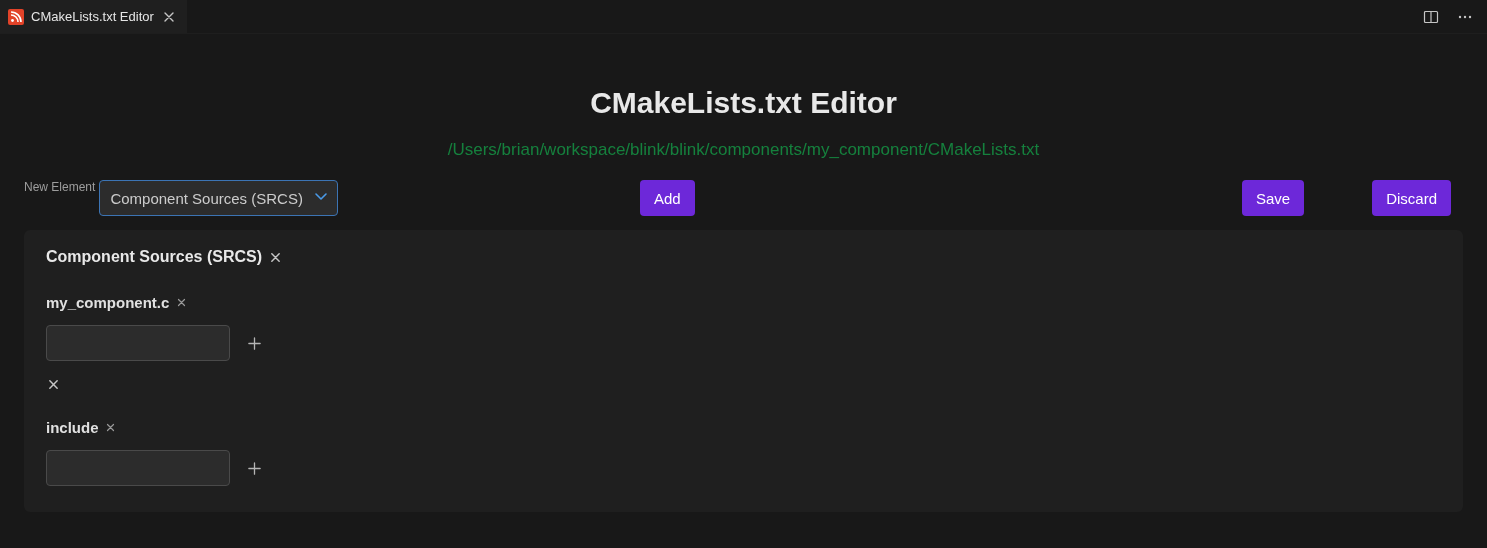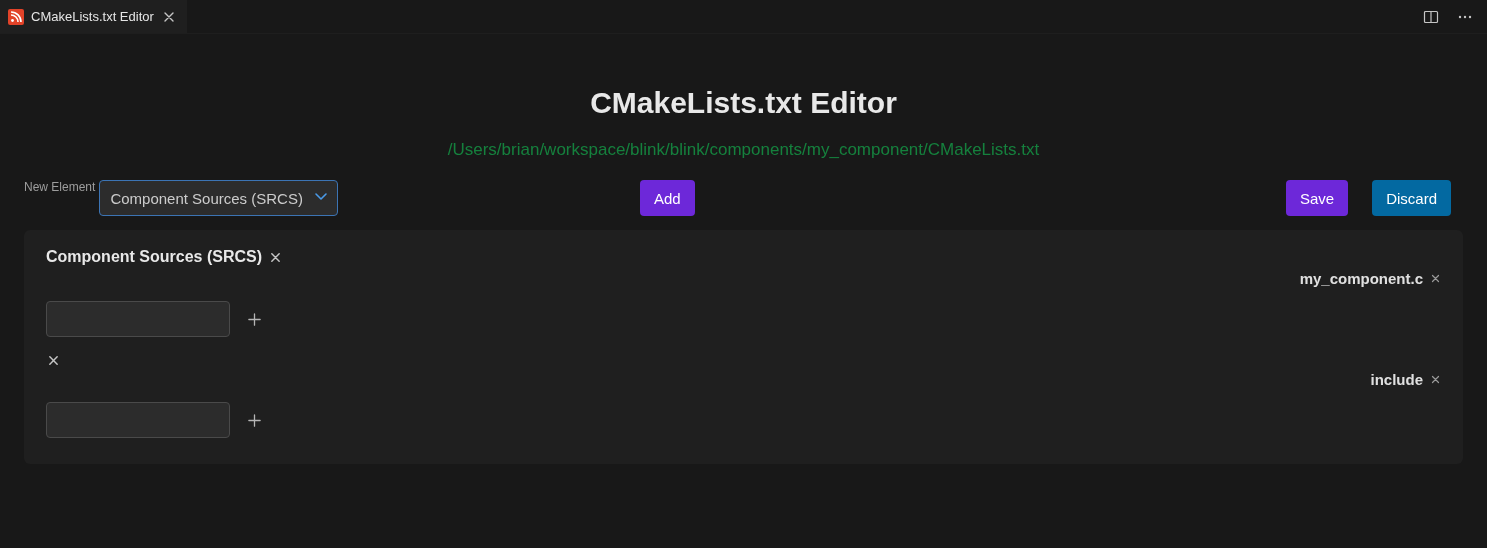--- a/index.html
+++ b/index.html
@@ -134,21 +134,21 @@
     padding: 0 14px;
     background: #6d28d9;
     color: #ffffff;
     font-size: 15px;
     border: none;
     border-radius: 4px;
     cursor: pointer;
     display: inline-flex;
     align-items: center;
   }
-  .btn.discard { background: #0369a1; }
+  .btn.discard { background: #6d28d9; margin-left: 44px; }
 
   .toolbar-right {
     position: absolute;
     right: 0;
     bottom: 0;
     display: flex;
     gap: 24px;
     padding-right: 12px;
   }
 
@@ -173,25 +173,24 @@
     display: inline-flex;
     align-items: center;
     justify-content: center;
     color: #c5c5c5;
     cursor: pointer;
     width: 14px;
     height: 14px;
   }
 
   .chips-row {
-    margin-top: 4px;
+    margin-top: 28px;
     display: flex;
     align-items: center;
     gap: 8px;
-    justify-content: flex-end;
   }
   .chip {
     font-size: 15px;
     font-weight: 600;
     color: #e0e0e0;
     display: inline-flex;
     align-items: center;
     gap: 6px;
   }
   .chip .remove-x { color: #9a9a9a; font-weight: normal; width: 12px; height: 12px; }

